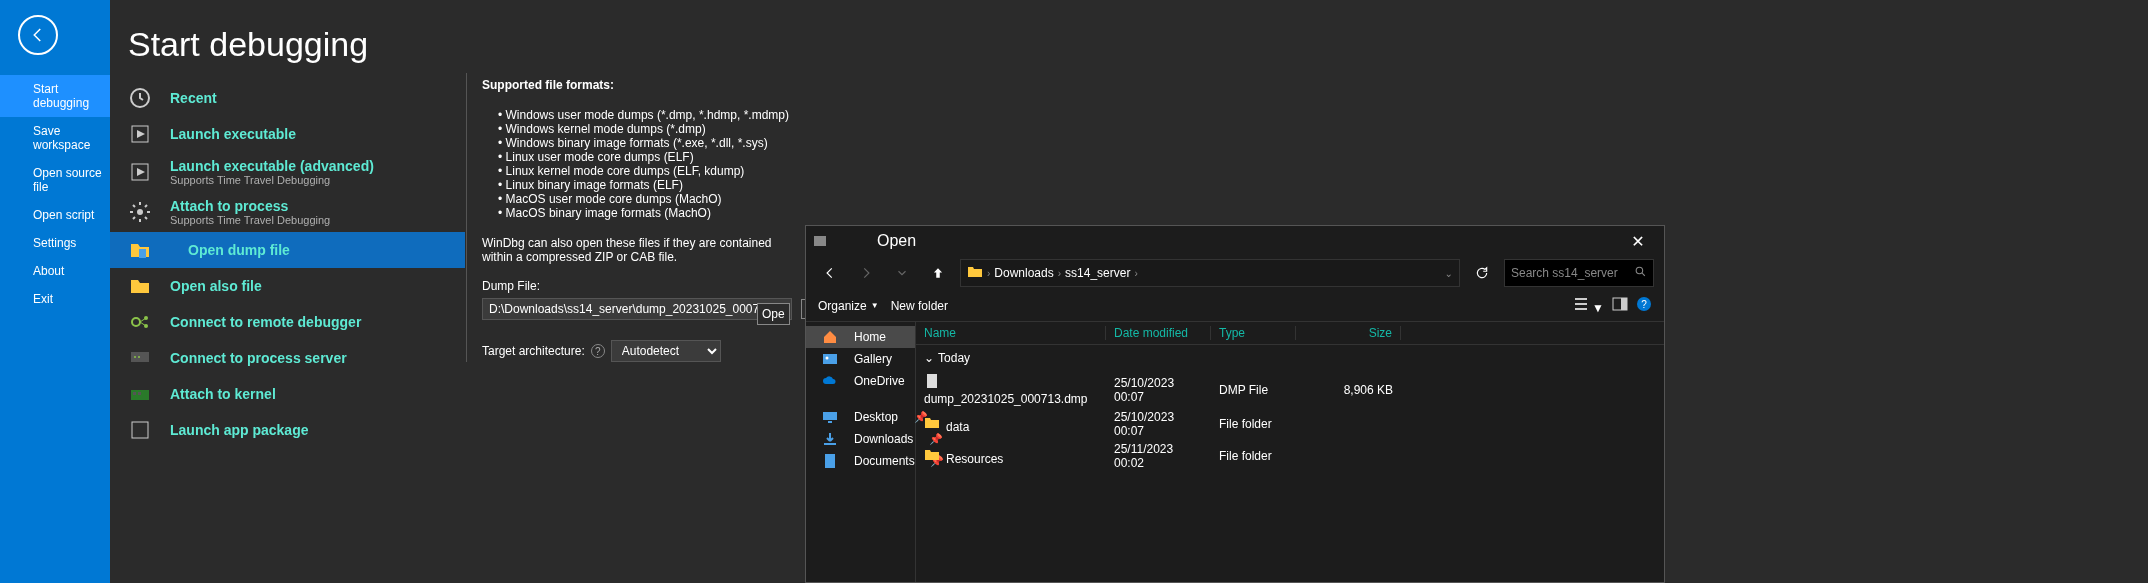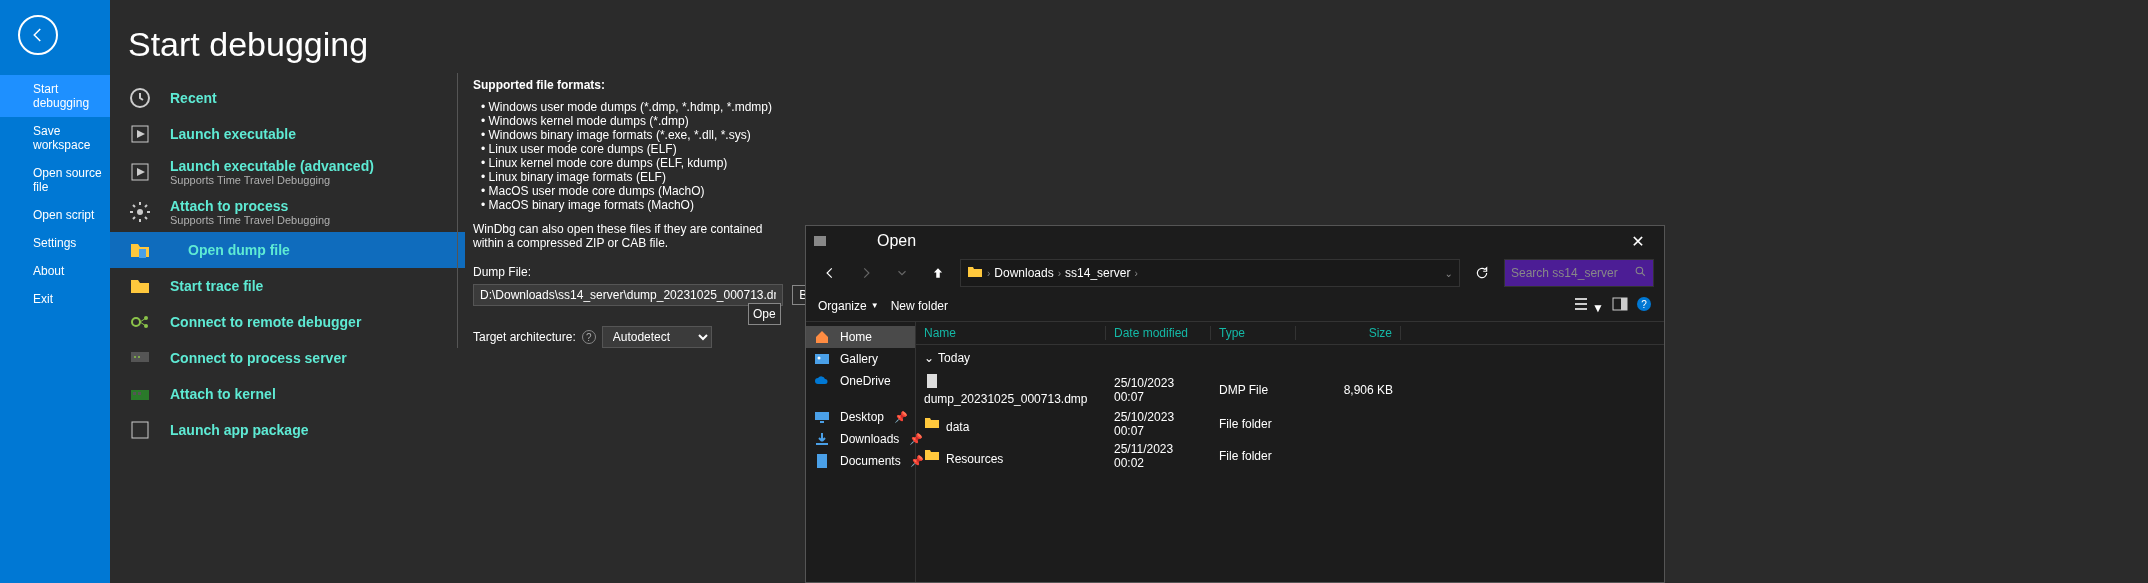--- a/index.html
+++ b/index.html
@@ -20,23 +20,23 @@
   
   .action-col { position: absolute; left: 0; top: 80px; width: 355px; }
   .action-item { display: flex; align-items: center; padding: 6px 0 6px 18px; gap: 18px; }
   .action-item.selected { background: #0f6cbd; gap: 36px; }
   .action-icon { width: 24px; height: 24px; display: flex; align-items: center; justify-content: center; flex-shrink: 0; }
   .action-icon svg { width: 24px; height: 24px; }
   .action-text { font-size: 14px; color: #5eead4; font-weight: bold; }
   .action-sub { font-size: 11px; color: #b0b0b0; }
   
   
-  .detail-col { position: absolute; left: 347px; top: 73px; width: 700px; border-left: 1px solid #555; padding: 5px 0 0 15px; font-size: 12px; }
+  .detail-col { position: absolute; left: 356px; top: 73px; width: 700px; border-left: 1px solid #555; padding: 5px 0 0 15px; font-size: 12px; }
   .detail-col b { font-weight: 600; }
-  .detail-col ul { list-style: none; margin: 8px; }
+  .detail-col ul { list-style: none; margin: 16px; }
   .detail-col li::before { content: "• "; }
   .note { margin-top: 10px; max-width: 300px; }
   .field-label { font-size: 12px; margin-top: 15px; margin-bottom: 5px; }
   .dump-input { width: 310px; background: #3b3b3b; border: 1px solid #555; color: #fff; font-size: 12px; padding: 3px 6px; }
   .browse-btn { border: 1px solid #888; background: #2b2b2b; color: #fff; font-size: 12px; padding: 2px 6px; margin-left: 6px; }
   .target-row { margin-top: 20px; font-size: 12px; display: flex; align-items: center; gap: 6px;}
   .help-icon { display: inline-flex; width: 14px; height: 14px; border: 1px solid #888; border-radius: 50%; font-size: 10px; align-items: center; justify-content: center; color: #aaa;}
   .arch-select { background: #3b3b3b; border: 1px solid #555; color: #fff; font-size: 12px; padding: 2px 6px; width: 110px; }
   .open-cancel-row { position: absolute; top: 230px; left: 290px; }
   .oc-btn { border: 1px solid #888; background: #2b2b2b; color: #fff; font-size: 12px; padding: 3px 4px; }
@@ -47,31 +47,31 @@
   .fd-title-icon { width: 16px; height: 16px; margin-right: 8px; }
   .fd-title { font-size: 16px; flex: 1; margin-left: 41px; }
   .fd-close { width: 40px; text-align: center; font-size: 16px; color: #fff; }
   .fd-nav { height: 34px; display: flex; align-items: center; padding: 0 10px; gap: 8px; }
   .fd-nav-btn { width: 28px; height: 28px; display: flex; align-items: center; justify-content: center; color: #fff; }
   .fd-nav-btn.dim { color: #666; }
   .fd-nav-btn svg { width: 14px; height: 14px; }
   .fd-breadcrumb { flex: 1; display: flex; align-items: center; background: #191919; border: 1px solid #333; height: 28px; padding: 0 6px; gap: 4px; font-size: 12px; }
   .fd-breadcrumb .sep { color: #888; font-size: 10px; }
   .fd-breadcrumb .chev-d { margin-left: auto; color: #888; font-size: 10px;}
-  .fd-search { width: 150px; background: #4c1d95; border: 1px solid #333; height: 28px; display: flex; align-items: center; padding: 0 6px; font-size: 12px; color: #888; }
+  .fd-search { width: 150px; background: #000000; border: 1px solid #333; height: 28px; display: flex; align-items: center; padding: 0 6px; font-size: 12px; color: #888; }
   .fd-search .sicon { margin-left: auto; }
   .fd-toolbar { height: 32px; display: flex; align-items: center; padding: 0 12px; gap: 12px; font-size: 12px; border-bottom: 1px solid #333; }
   .fd-tool { display: flex; align-items: center; gap: 4px; }
   .fd-tool .car { font-size: 8px; }
   .fd-tool-right { margin-left: auto; display: flex; gap: 8px; align-items: center;}
   .fd-tool-right svg { width: 16px; height: 16px; }
   
   .fd-body { flex: 1; display: flex; }
   .fd-sidebar { width: 110px; padding: 4px 0; font-size: 12px; border-right: 1px solid #333;}
-  .fd-side-item { display: flex; align-items: center; gap: 10px; padding: 3px 8px; }
+  .fd-side-item { display: flex; align-items: center; gap: 16px; padding: 3px 16px; }
   .fd-side-item.sel { background: #4a4a4a; }
   .fd-side-icon { width: 16px; height: 16px; display: flex; align-items: center; justify-content: center; }
   .pin { margin-left: auto; color: #888; font-size: 11px;}
   
   .fd-files { flex: 1; font-size: 12px; }
   .fd-headers { display: flex; border-bottom: 1px solid #333; padding: 4px 0; color: #14b8a6;}
   .fd-headers > div { border-right: 1px solid #333; padding: 0 8px;}
   .fd-group { padding: 6px 8px; display: flex; align-items: center; gap: 4px;}
   .fd-row { display: flex; padding: 2px 0; align-items: center;}
   .fd-row .cell { padding: 0 8px; }
@@ -164,21 +164,21 @@
           <div class="action-text">Open dump file</div>
         </div>
       </div>
       <div class="action-item">
         <span class="action-icon">
           <svg viewBox="0 0 24 24">
             <path d="M3 6h7l2 3h9v10H3z" fill="#ffc83d"></path>
           </svg>
         </span>
     <div>
-          <div class="action-text">Start trace file</div>
+          <div class="action-text">Open also file</div>
         </div>
       </div>
       <div class="action-item">
         <span class="action-icon">
           <svg viewBox="0 0 24 24">
             <circle cx="8" cy="12" r="4" stroke="#8bc34a" stroke-width="2" fill="none"></circle>
             <circle cx="18" cy="8" r="2" fill="#8bc34a"></circle>
             <circle cx="18" cy="16" r="2" fill="#8bc34a"></circle>
             <path d="M12 12l6-4M12 12l6 4" stroke="#8bc34a"></path>
           </svg>

